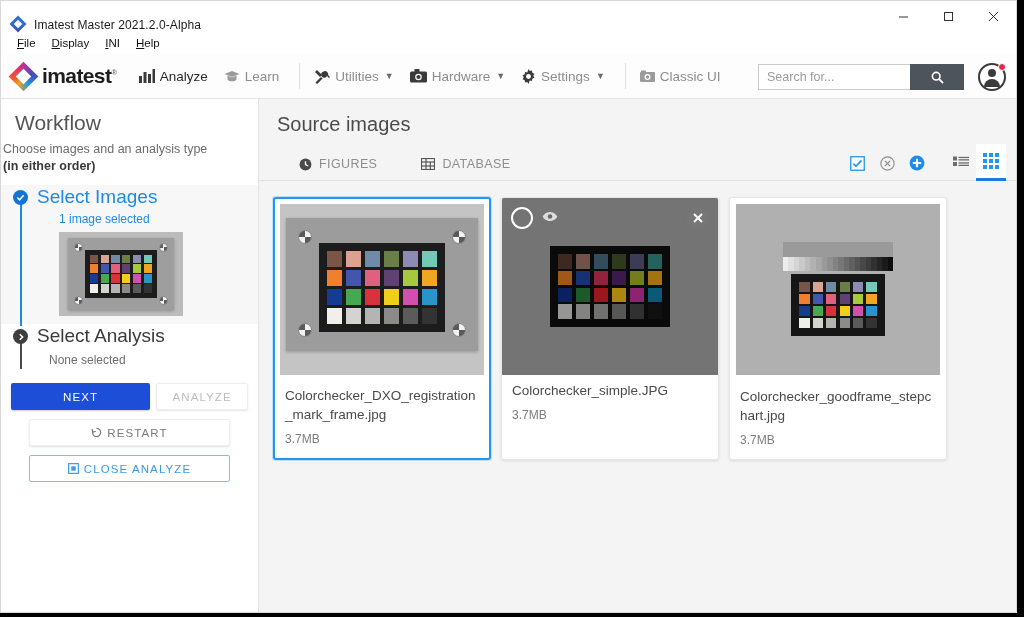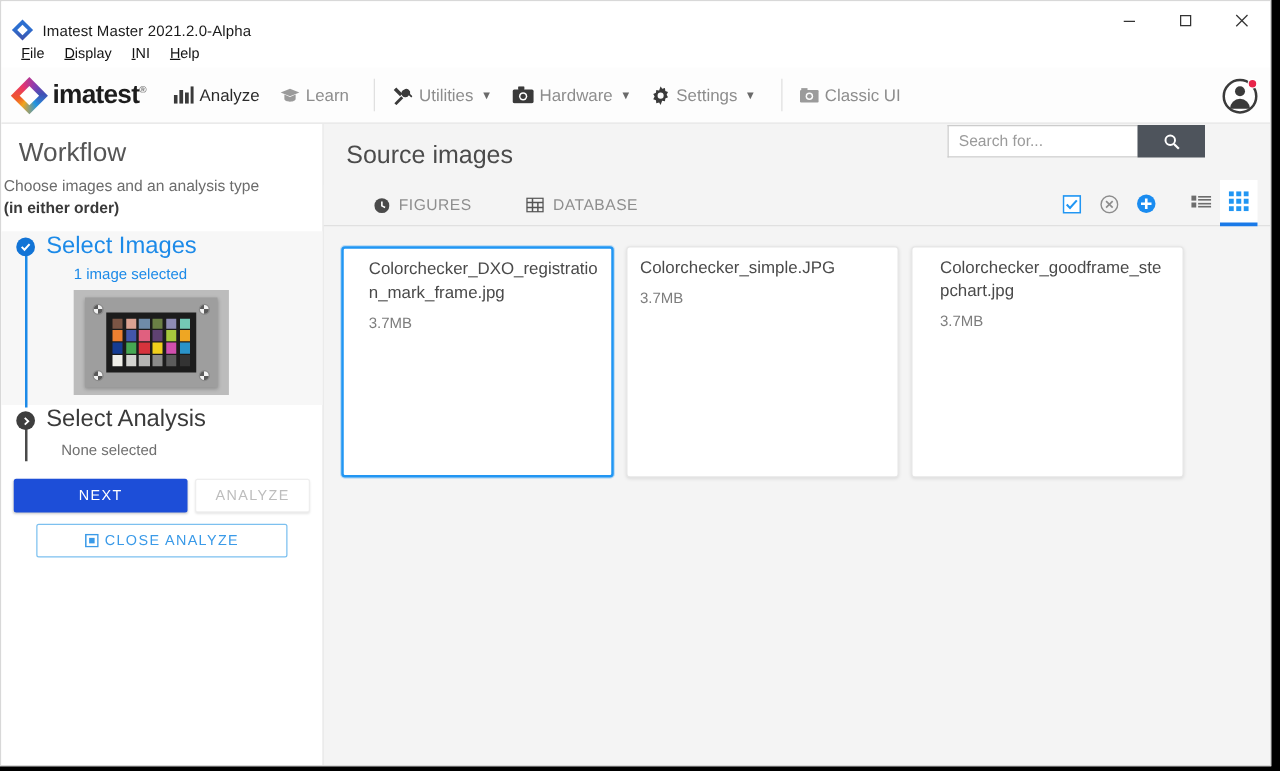--- a/index.html
+++ b/index.html
@@ -88,21 +88,21 @@
   .tb-item {
     display: flex; align-items: center; gap: 5px;
     font-size: 13.5px; color: #8d8d8d; margin-right: 16px; white-space: nowrap;
   }
   .tb-item.dark { color: #2b2b2b; }
   .tb-ico { display: flex; align-items: center; color: #4a4a4a; }
   .tb-ico.gray { color: #8d8d8d; }
   .tb-caret { font-size: 9px; margin-left: 1px; color: #6a6a6a; }
   .tb-sep { width: 1px; height: 26px; background: #e0e0e0; margin: 0 14px 0 4px; }
 
-  .search-wrap { position: absolute; right: 52px; top: 10px; display: flex; margin-top: 36px; }
+  .search-wrap { position: absolute; right: 52px; top: 10px; display: flex; }
   .search-input {
     width: 152px; height: 26px; border: 1px solid #ccc; border-right: none;
     padding: 0 8px; font-size: 12.5px; color: #333; outline: none;
     font-family: "Liberation Sans", sans-serif; background: #fff;
   }
   .search-input::placeholder { color: #9b9b9b; }
   .search-btn {
     width: 54px; height: 26px; background: #4e545c; border: none;
     display:flex; align-items:center; justify-content:center; color:#fff; cursor:pointer;
   }
@@ -225,21 +225,21 @@
     width: 30px; height: 34px; display:flex; align-items:center; justify-content:center; cursor:pointer;
   }
   .vt-gap { width: 14px; }
   .vt-btn.active { background:#fff; border-bottom: 3px solid #1a7ae8; margin-bottom:-1px; height:37px; }
 
   .grid-area { flex:1; padding: 16px 0 0 14px; overflow: hidden; }
   .card-grid { display: flex; gap: 10px; }
   .card {
     width: 218px; background: #fff; border-radius: 3px;
     border: 1px solid #e6e6e6; box-shadow: 0 1px 3px rgba(0,0,0,.10);
-    overflow: hidden; cursor: pointer; display:flex; flex-direction:row;
+    overflow: hidden; cursor: pointer; display:flex; flex-direction:column;
   }
   .card.selected { border: 2px solid #2196f3; box-shadow: 0 0 0 1px rgba(33,150,243,.25); }
   .card-thumb {
     height: 171px; margin: 6px; background: #a8a8a8; position: relative; overflow: hidden;
   }
   .card.selected .card-thumb { margin: 5px; }
   .card-thumb.plain { margin: 0; height: 177px; }
   .card-meta { padding: 6px 10px 12px 10px; }
   .card-name { font-size: 13.5px; color: #4a4a4a; line-height: 19px; word-break: break-word; }
   .card-size { font-size: 12px; color: #7d7d7d; margin-top: 8px; }
@@ -467,20 +467,29 @@
             <div class="step-note gray">None selected</div>
           </div>
         </div>
       </div>
 
       <div class="btn-row">
         <button class="btn btn-next">NEXT</button>
         <button class="btn btn-analyze">ANALYZE</button>
       </div>
 
+      <button class="btn btn-wide">
+        <span style="display:flex">
+          <svg width="11" height="11" viewBox="0 0 12 12">
+              <path d="M6 1.6 A4.4 4.4 0 1 1 1.8 5.4" fill="none" stroke="#7b7b7b" stroke-width="1.3"></path>
+              <polyline points="1.3,2 1.7,5.6 5.2,4.6" fill="none" stroke="#7b7b7b" stroke-width="1.3"></polyline>
+            </svg>
+        </span>
+        <span>RESTART</span>
+      </button>
 
       <button class="btn btn-outline">
         <span style="display:flex">
           <svg width="11" height="11" viewBox="0 0 12 12">
               <rect x="0.7" y="0.7" width="10.6" height="10.6" fill="none" stroke="#3a9ae8" stroke-width="1.3"></rect>
               <rect x="3.6" y="3.6" width="4.8" height="4.8" fill="#3a9ae8"></rect>
             </svg>
         </span>
         <span>CLOSE ANALYZE</span>
       </button>

